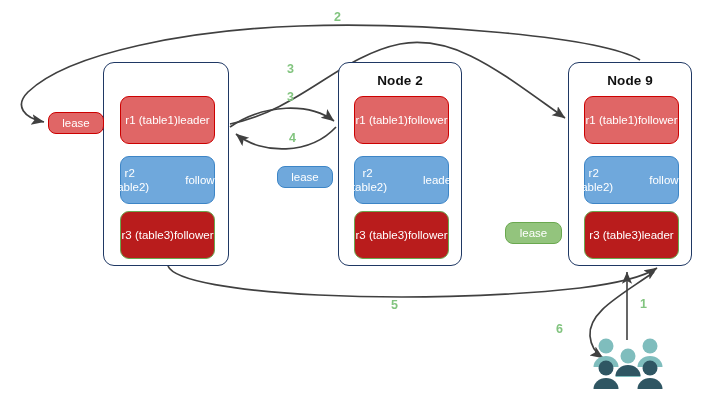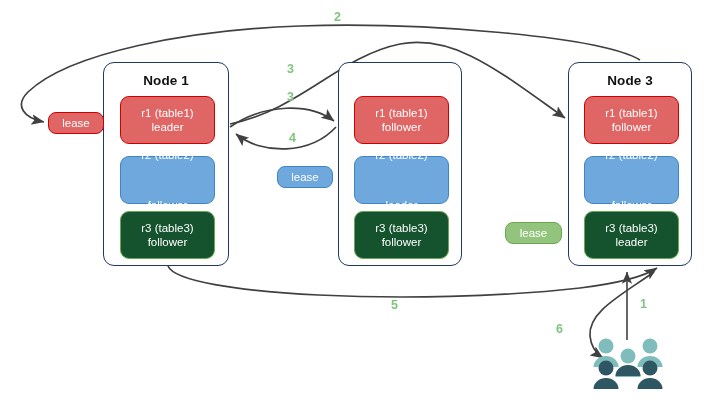--- a/index.html
+++ b/index.html
@@ -43,32 +43,32 @@
     font-size: 13.5px;
     font-weight: bold;
     color: #111111;
     letter-spacing: 0.1px;
   }
   .replica {
     position: absolute;
     box-sizing: border-box;
     border-radius: 9px;
     display: flex;
-    flex-direction: column;
+    flex-direction: row;
     align-items: center;
     justify-content: center;
     color: #ffffff;
     font-size: 11.5px;
     line-height: 14px;
     text-align: center;
   }
   .replica span { display: block; }
   .rep-red   { background: #e06666; border: 1.6px solid #cc0000; }
   .rep-blue  { background: #6fa8dc; border: 1.6px solid #3d85c6; gap: 36px; }
-  .rep-green { background: #14532d; border: 1.6px solid #6aa84f; }
+  .rep-green { background: #b91c1c; border: 1.6px solid #6aa84f; }
 
   .lease {
     position: absolute;
     box-sizing: border-box;
     border-radius: 8px;
     display: flex;
     align-items: center;
     justify-content: center;
     color: #ffffff;
     font-size: 11.5px;
@@ -113,52 +113,52 @@
     <path d="M 336 127 C 310 155, 262 155, 236 134" fill="none" stroke="#404040" stroke-width="1.7" marker-end="url(#ah)"></path>
 
     <path d="M 168 266 C 180 296, 420 306, 580 288 C 620 283, 645 276, 657 268" fill="none" stroke="#404040" stroke-width="1.7" marker-end="url(#ah)"></path>
 
     <path d="M 627 340 L 627 272" fill="none" stroke="#404040" stroke-width="1.6" marker-end="url(#ah)"></path>
 
     <path d="M 654 272 C 620 296, 588 312, 590 336 C 591 348, 597 354, 603 358" fill="none" stroke="#404040" stroke-width="1.7" marker-end="url(#ah)"></path>
   </svg>
 
   <div class="node" style="left:103px; top:62px; width:126px; height:204px;">
-    <div class="node-title">Node 1</div>
     <div class="replica rep-red" style="left:16px; top:33px; width:95px; height:48px;">
       <span>r1 (table1)</span>
       <span>leader</span>
     </div>
     <div class="replica rep-blue" style="left:16px; top:93px; width:95px; height:48px;">
       <span>r2 (table2)</span>
       <span>follower</span>
     </div>
     <div class="replica rep-green" style="left:16px; top:148px; width:95px; height:48px;">
       <span>r3 (table3)</span>
       <span>follower</span>
     </div>
   </div>
 
   <div class="node" style="left:338px; top:62px; width:124px; height:204px;">
+    <div class="node-title">Node 2</div>
     <div class="replica rep-red" style="left:15px; top:33px; width:95px; height:48px;">
       <span>r1 (table1)</span>
       <span>follower</span>
     </div>
     <div class="replica rep-blue" style="left:15px; top:93px; width:95px; height:48px;">
       <span>r2 (table2)</span>
       <span>leader</span>
     </div>
     <div class="replica rep-green" style="left:15px; top:148px; width:95px; height:48px;">
       <span>r3 (table3)</span>
       <span>follower</span>
     </div>
   </div>
 
   <div class="node" style="left:568px; top:62px; width:124px; height:204px;">
-    <div class="node-title">Node 3</div>
+    <div class="node-title">Node 9</div>
     <div class="replica rep-red" style="left:15px; top:33px; width:95px; height:48px;">
       <span>r1 (table1)</span>
       <span>follower</span>
     </div>
     <div class="replica rep-blue" style="left:15px; top:93px; width:95px; height:48px;">
       <span>r2 (table2)</span>
       <span>follower</span>
     </div>
     <div class="replica rep-green" style="left:15px; top:148px; width:95px; height:48px;">
       <span>r3 (table3)</span>

